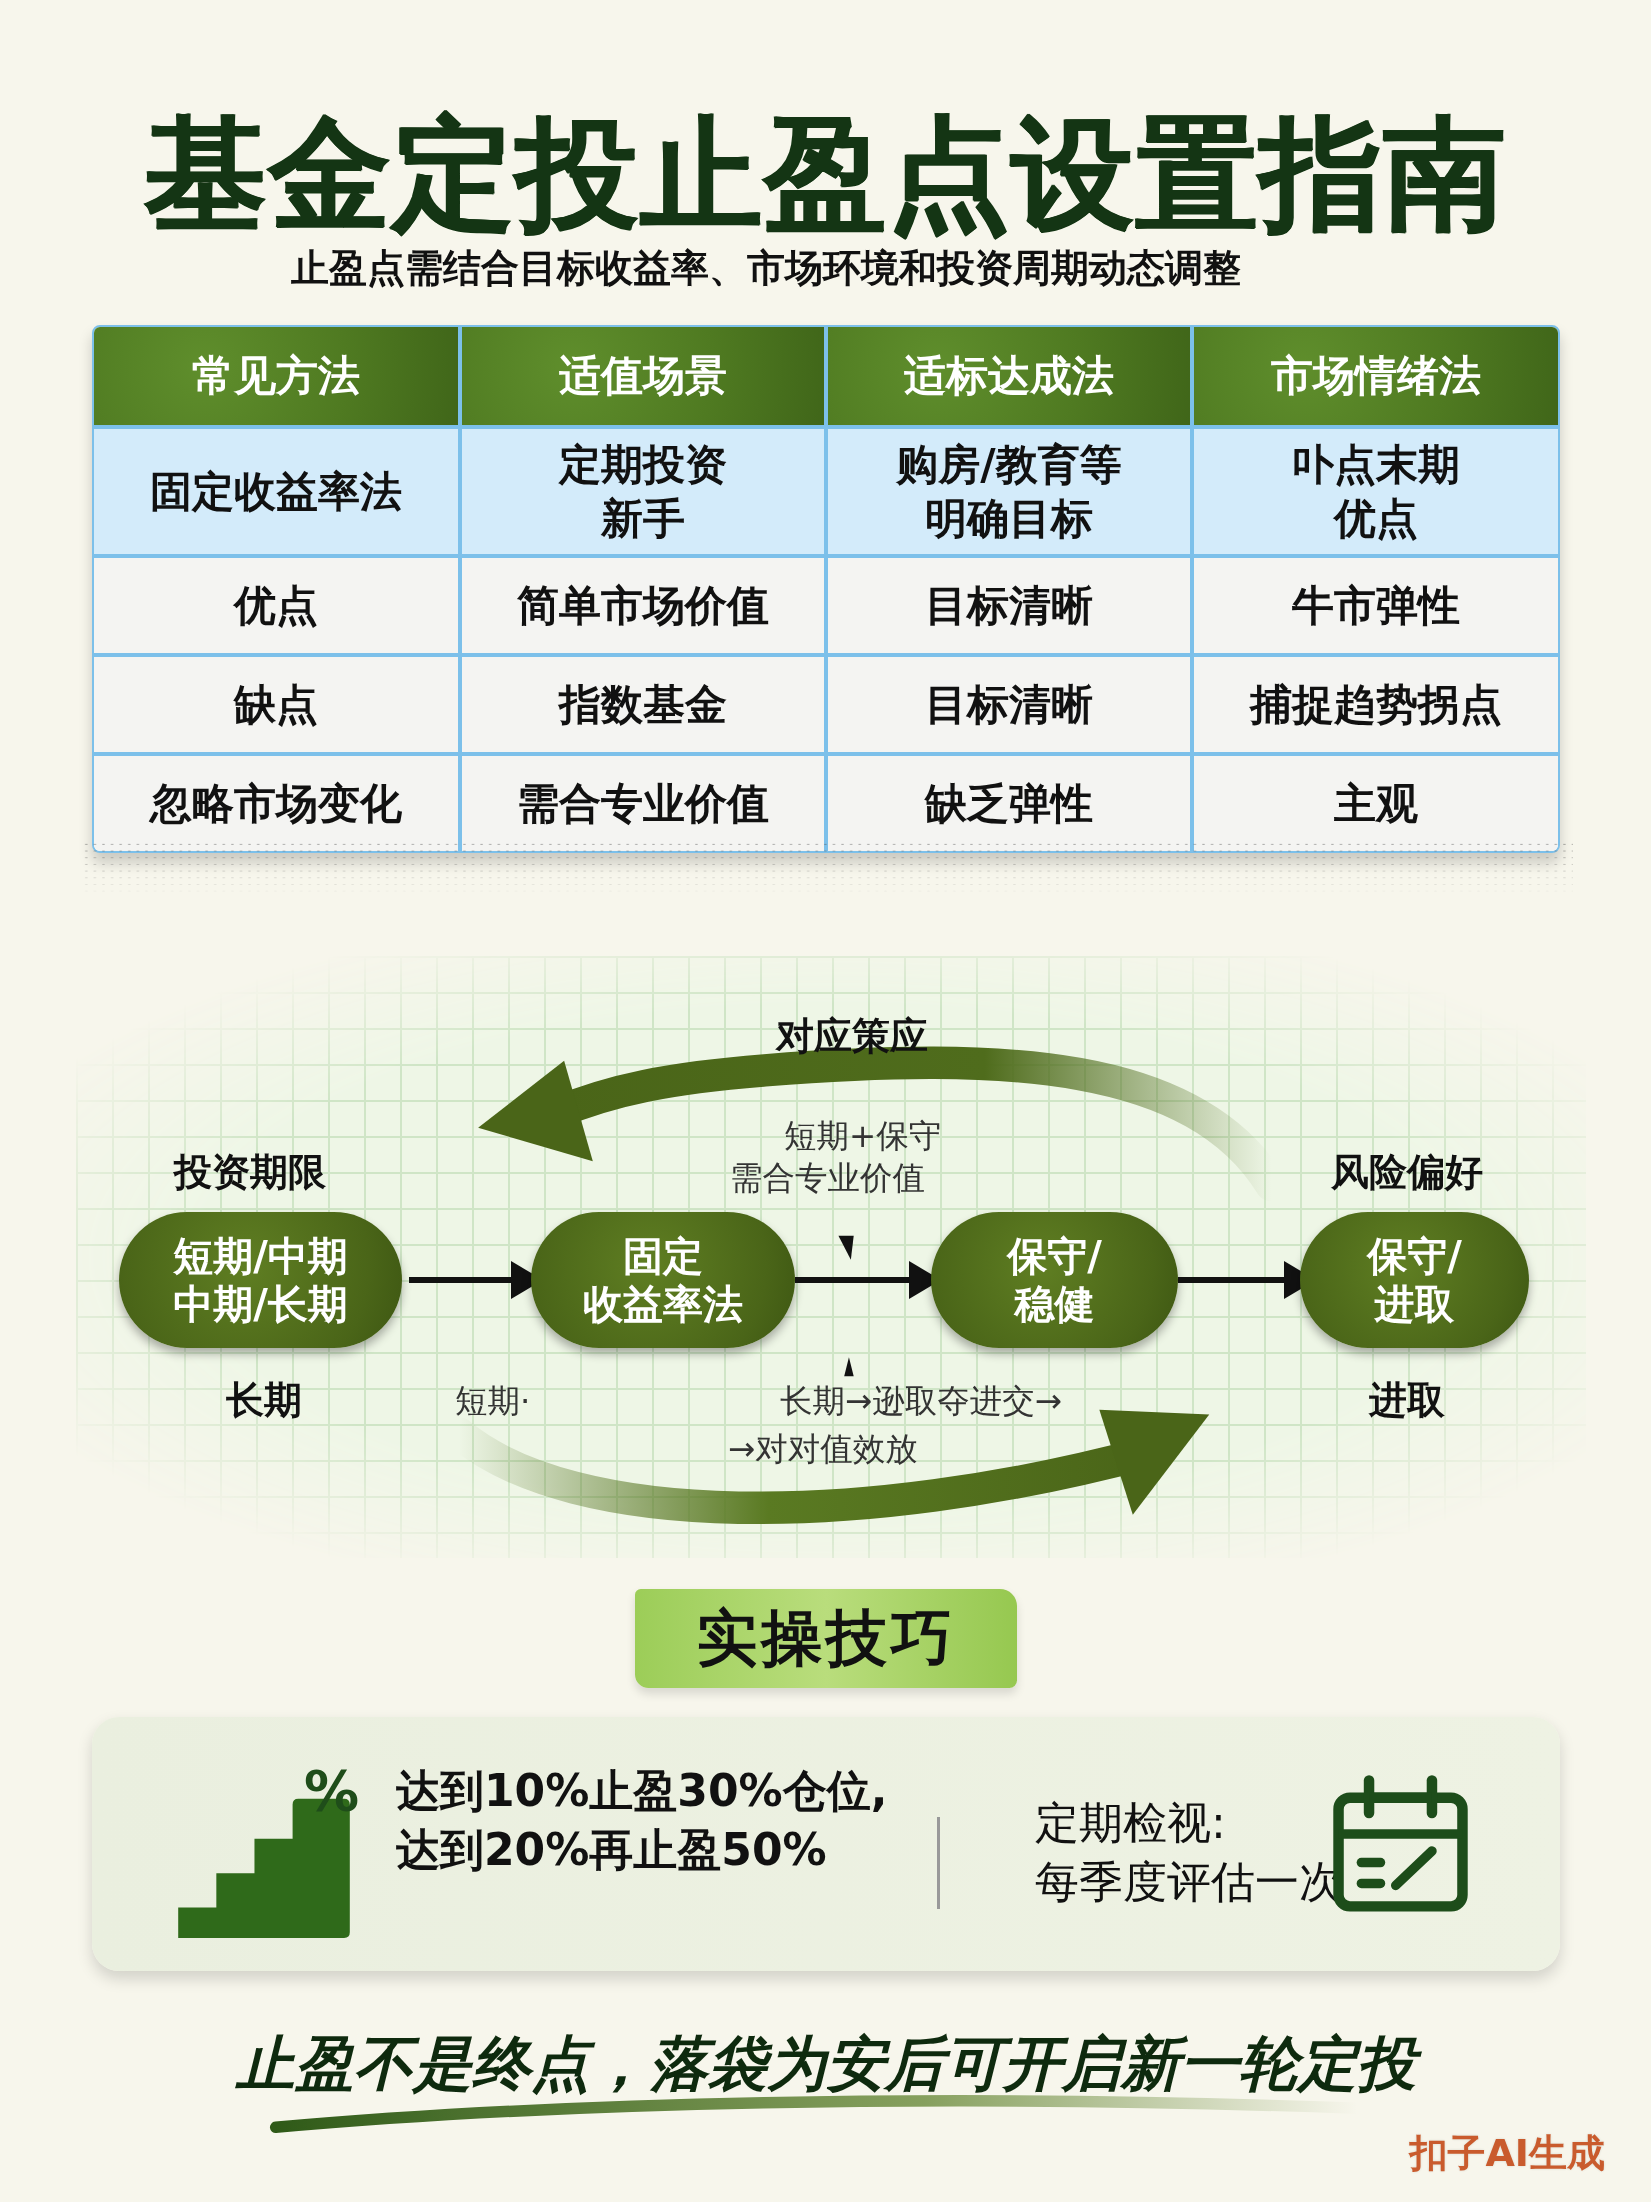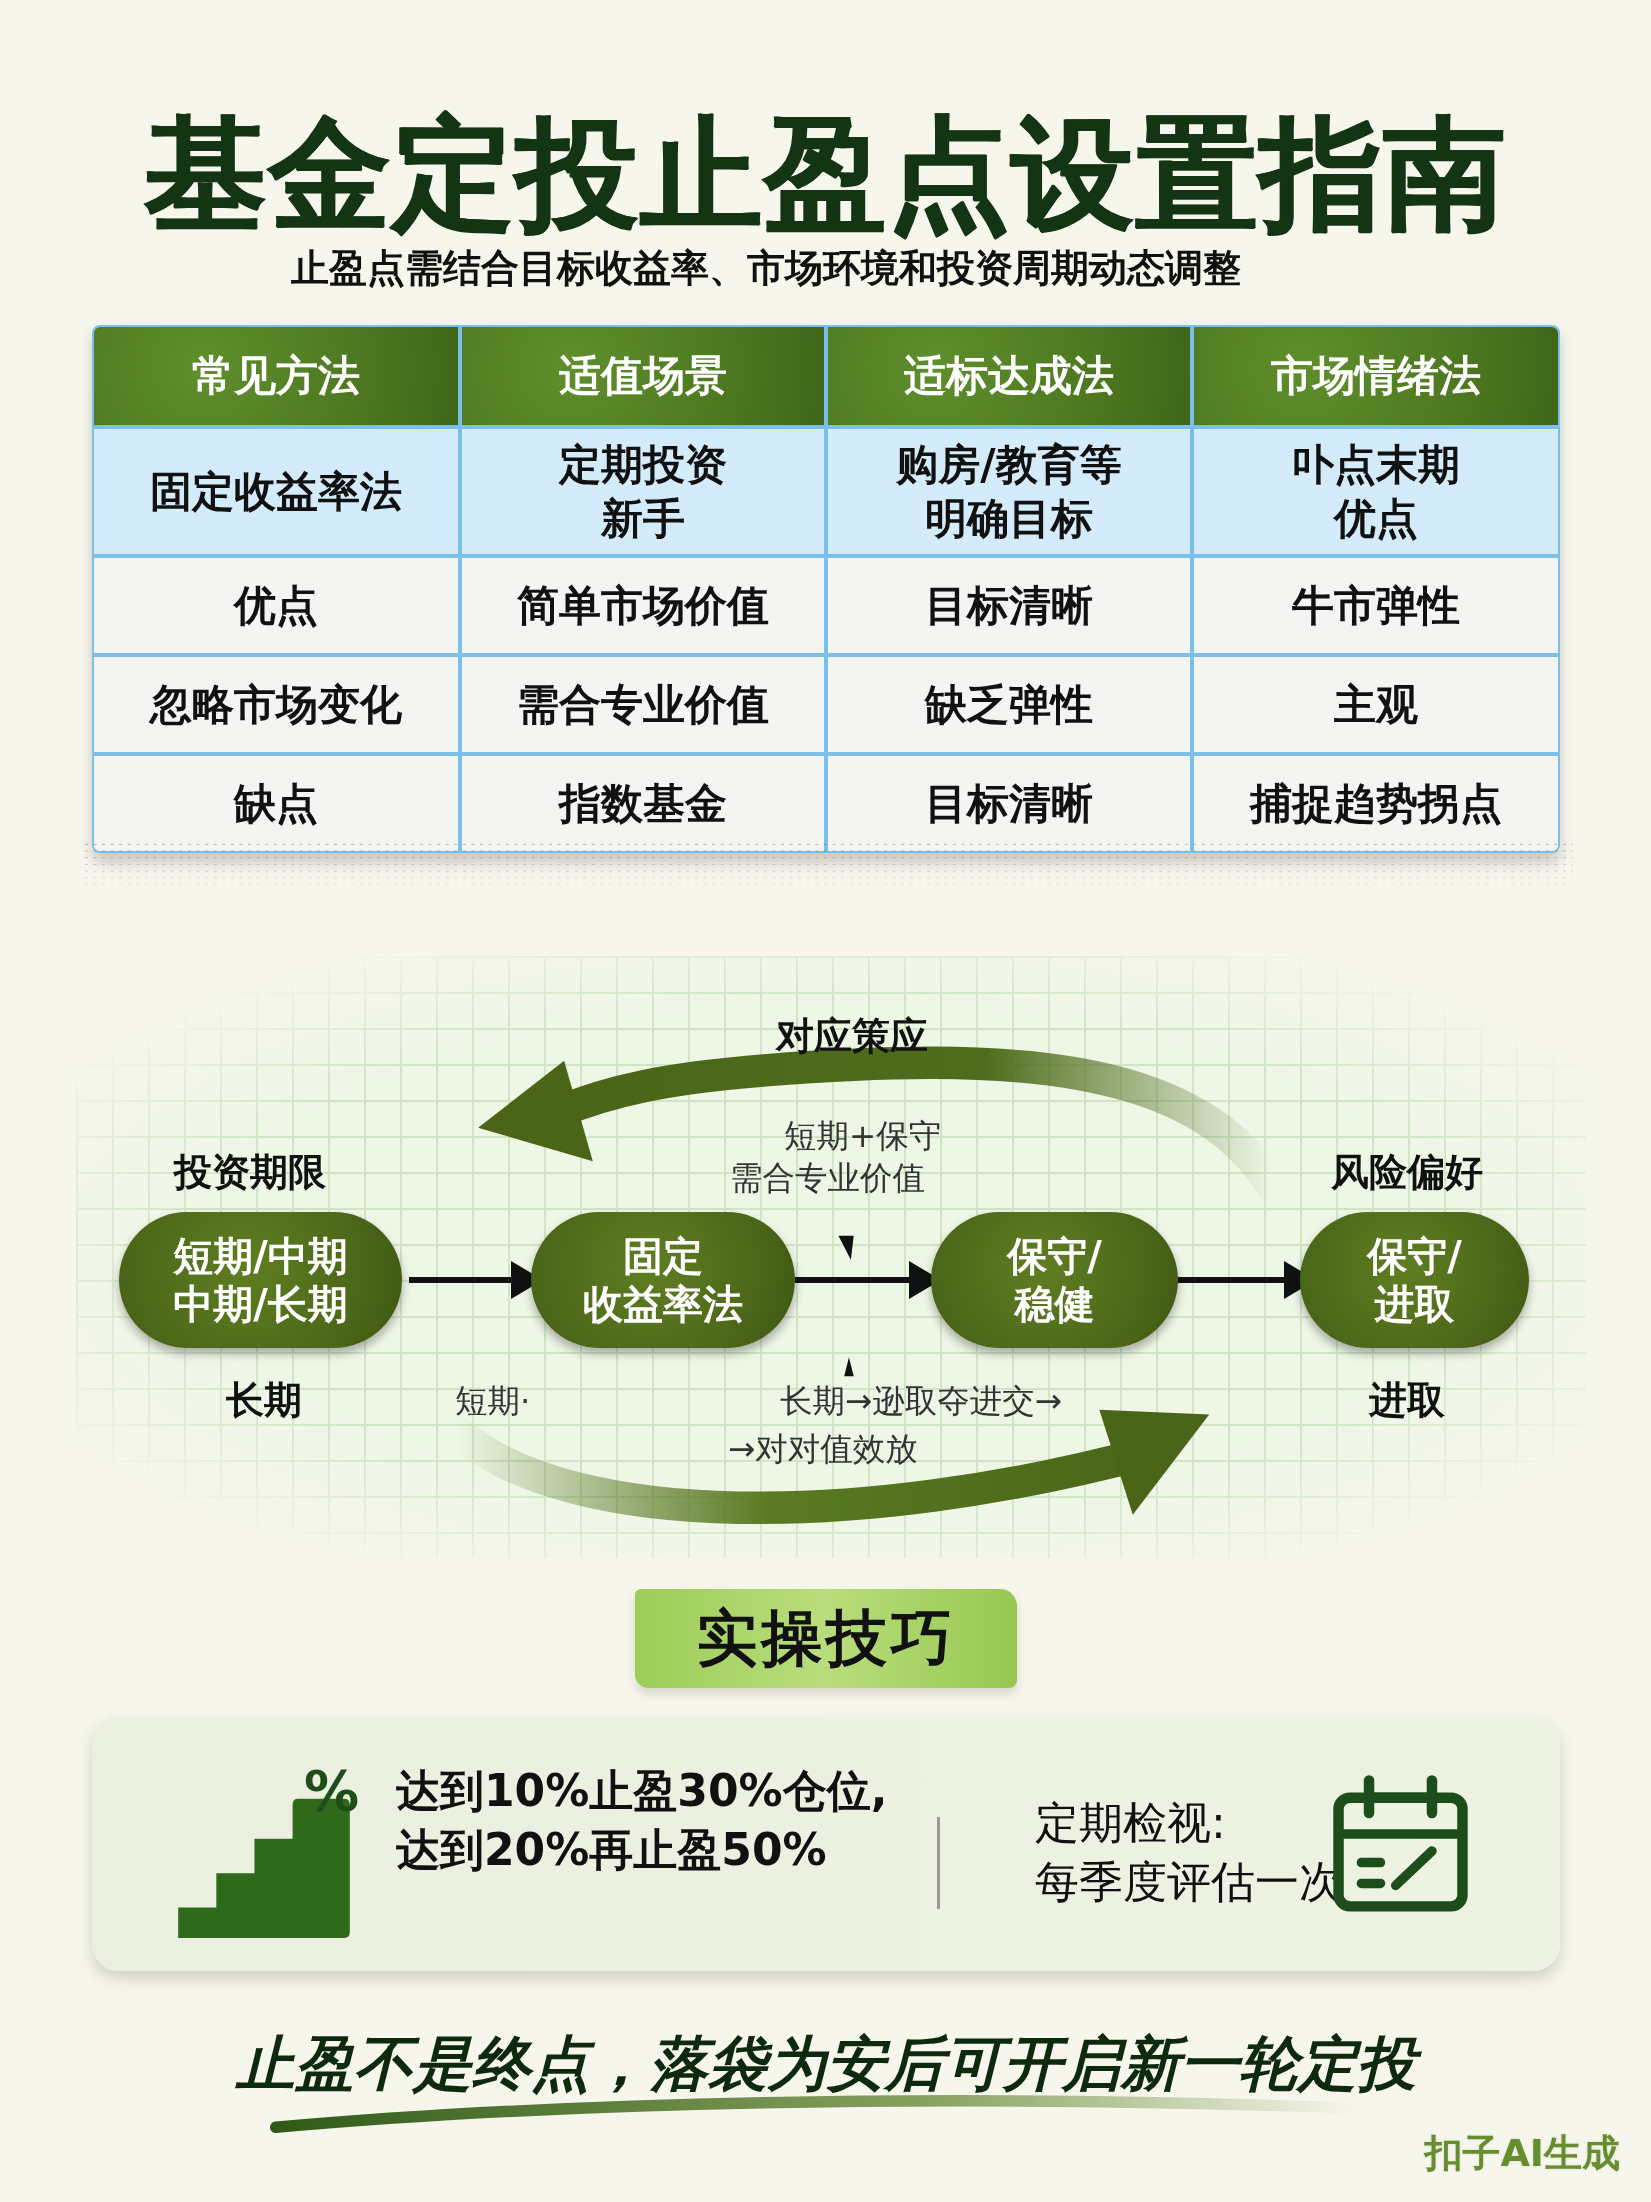--- a/index.html
+++ b/index.html
@@ -103,21 +103,21 @@
   .cal { position: absolute; left: 1237px; top: 54px; }
 
   
   .footer {
     position: absolute; left: 0; top: 2025px; width: 1652px; text-align: center;
     font-family: "DejaVu Serif", "Liberation Serif", serif;
     font-size: 59px; font-weight: bold; color: #0e2a0e; font-style: italic;
   }
   .footer-stroke { position: absolute; left: 268px; top: 2089px; }
   .watermark {
-    position: absolute; right: 32px; top: 2128px; font-size: 38px; color: #4d7c0f;
+    position: absolute; right: 47px; top: 2128px; font-size: 38px; color: #c2410c;
     font-weight: bold; opacity: 0.85; text-shadow: 0 0 2.9px rgba(0,0,0,0.15);
   }
 </style>
 </head>
 <body>
 
 <div class="title">基金定投止盈点设置指南</div>
 <div class="subtitle">止盈点需结合目标收益率、市场环境和投资周期动态调整</div>
 
 <div class="table-wrap">
@@ -140,30 +140,30 @@
         <td style="white-space:pre-line">卟点末期
 优点</td>
       </tr>
       <tr class="plain">
         <td>优点</td>
         <td>简单市场价值</td>
         <td>目标清晰</td>
         <td>牛市弹性</td>
       </tr>
       <tr class="plain">
+        <td>缺点</td>
+        <td>指数基金</td>
+        <td>目标清晰</td>
+        <td>捕捉趋势拐点</td>
+      </tr>
+      <tr class="plain">
         <td>忽略市场变化</td>
         <td>需合专业价值</td>
         <td>缺乏弹性</td>
         <td>主观</td>
-      </tr>
-      <tr class="plain">
-        <td>缺点</td>
-        <td>指数基金</td>
-        <td>目标清晰</td>
-        <td>捕捉趋势拐点</td>
       </tr>
     </tbody>
   </table>
 </div>
 <div class="speckle"></div>
 
 <div class="diagram"></div>
 
 <svg class="curves" width="1652" height="2202" viewBox="0 0 1728 2304">
   <defs>

